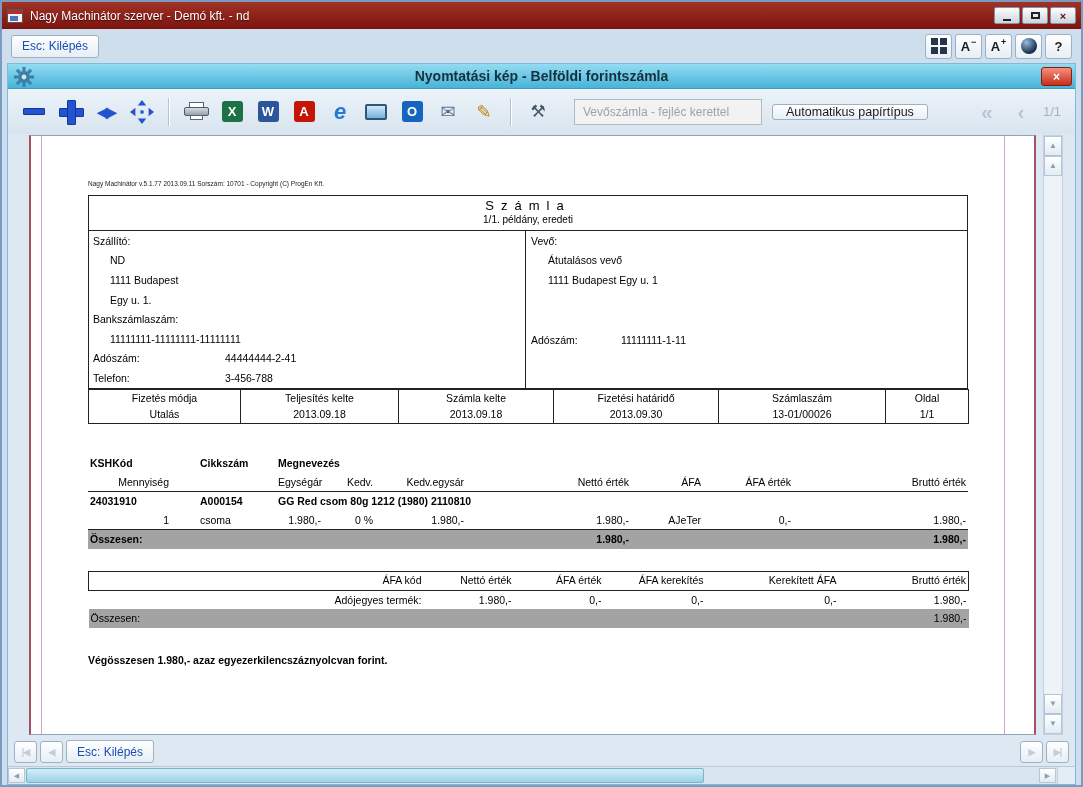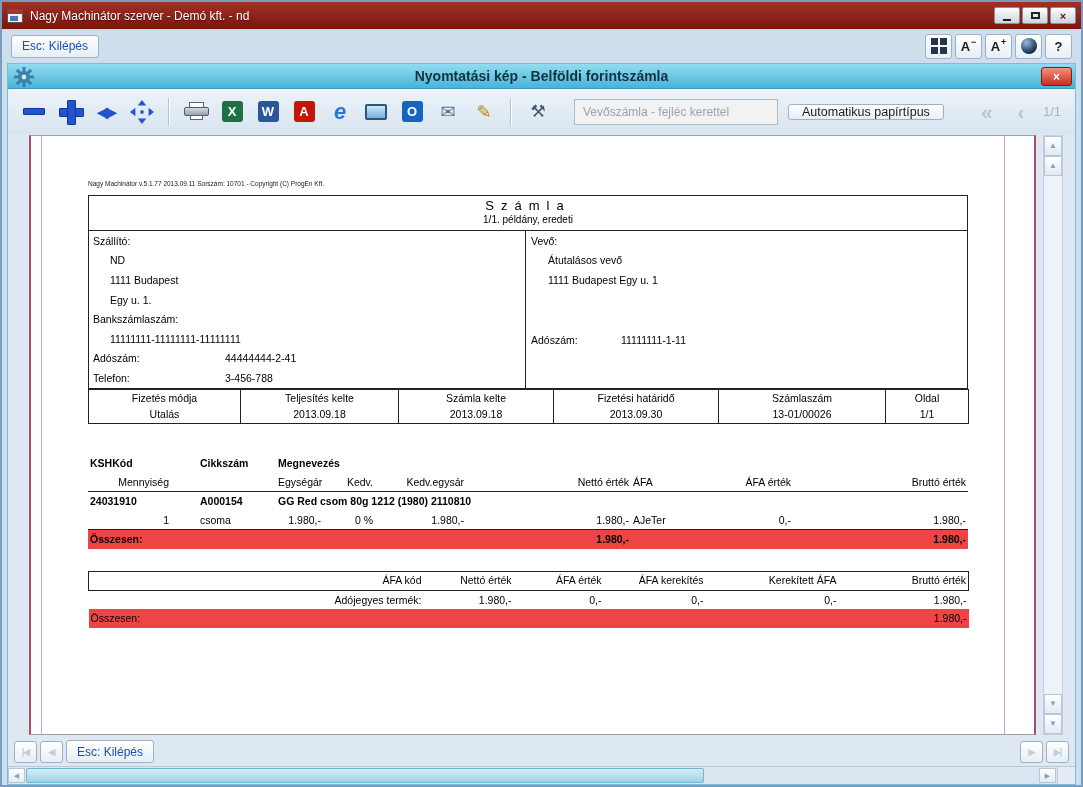--- a/index.html
+++ b/index.html
@@ -54,21 +54,21 @@
   .tile { width:21px; height:21px; border-radius:3px; color:#fff; font-weight:bold; font-size:13px; display:flex; align-items:center; justify-content:center; }
   .t-excel { background:#1e7145; }
   .t-word { background:#2b579a; }
   .t-pdf { background:#c51508; }
   .t-outlook { background:#1565c0; }
   .ie-e { color:#2a7ad2; font-size:22px; font-weight:bold; font-style:italic; }
   .monitor { width:22px; height:16px; background:linear-gradient(#cfe8f7,#74b1dc); border:2px solid #2f5678; border-radius:2px; }
   .glyph-ico { font-size:18px; color:#55708a; }
   .edit-ico { color:#b8860b; }
   .tools-ico { color:#46586a; font-size:17px; }
-  .combo { width:204px; height:26px; margin-left:16px; background:#f2f2f2; border:1px solid #b2bac2; display:flex; align-items:center; padding:0 8px; font-size:12px; color:#9aa3ac; white-space:nowrap; overflow:hidden; }
+  .combo { width:188px; height:26px; margin-left:16px; background:#f2f2f2; border:1px solid #b2bac2; display:flex; align-items:center; padding:0 8px; font-size:12px; color:#9aa3ac; white-space:nowrap; overflow:hidden; }
   .paper-btn { height:16px; padding:0 13px; font-size:12.5px; color:#1a1a1a; margin-left:6px; }
   .navgrp { margin-left:auto; display:flex; align-items:center; gap:2px; padding-right:4px; }
   .nav-btn { width:32px; height:30px; background:transparent; border:none; color:#b9c6d2; font-size:21px; font-weight:bold; cursor:default; }
   .page-ind { color:#a7b3bf; font-size:13px; margin-left:4px; }
 
   
   .preview-row { flex:1; display:flex; align-items:stretch; padding:1px 10px 2px 21px; min-height:0; }
   .page { position:relative; width:1007px; flex:none; background:#fff; border:1px solid #94a2b0; border-left:2px solid #a65064; border-right:2px solid #a65064; overflow:hidden; }
   .mline { position:absolute; top:0; bottom:0; width:1px; background:#cfa3cf; }
   .mline.l { left:10px; } .mline.r { right:29px; }
@@ -90,23 +90,23 @@
   .meta { border:1px solid #222; }
   .meta td { text-align:center; height:17px; border-left:1px solid #222; padding:0 2px; }
   .meta td:first-child { border-left:none; }
   .items { margin-top:30px; }
   .items td { padding:0 2px; height:19px; overflow:hidden; white-space:nowrap;margin-left:17px; }
   .vat { margin-top:22px; }
   .vat th, .vat td { padding:0 2px; height:19px; font-weight:normal; overflow:hidden; white-space:nowrap; }
   .vat .hdr th { border-top:1px solid #222; border-bottom:1px solid #222; text-align:right; }
   .vat .hdr th:first-child { border-left:1px solid #222; }
   .vat .hdr th:last-child { border-right:1px solid #222; }
-  .b { font-weight:bold; } .r { text-align:right; } .c { text-align:left; } .lft { text-align:left; }
+  .b { font-weight:bold; } .r { text-align:right; } .c { text-align:right; } .lft { text-align:left; }
   .rule td { border-bottom:1px solid #222; }
-  .total-row td { background:#ef4444; }
+  .total-row td { background:#a3a3a3; }
   .grand { font-weight:bold; margin-top:26px; }
   .delivery { margin-top:7px; }
 
   
   .vscroll { width:20px; margin-left:7px; display:flex; flex-direction:column; background:#eef3f9; border:1px solid #c2d1e0; }
   .vs-btn { height:20px; flex:none; background:linear-gradient(#ffffff,#e2ebf3); border:1px solid #b6c6d6; color:#8aa0b6; font-size:8px; line-height:1; cursor:default; padding:0; }
   .vs-track { flex:1; }
 
   
   .bottom-bar { height:29px; flex:none; display:flex; align-items:center; padding:0 6px; gap:3px; }
@@ -410,20 +410,21 @@
               <td class="b lft">Összesen:</td>
               <td></td>
               <td></td>
               <td></td>
               <td></td>
               <td class="r b">1.980,-</td>
             </tr>
           </tbody>
             </table>
 
+          <div class="grand">Végösszesen 1.980,- azaz egyezerkilencszáznyolcvan forint.</div>
         </div>
       </div>
 
       <div class="vscroll">
         <button class="vs-btn">▲</button>
         <button class="vs-btn">▲</button>
         <div class="vs-track"></div>
         <button class="vs-btn">▼</button>
         <button class="vs-btn">▼</button>
       </div>

